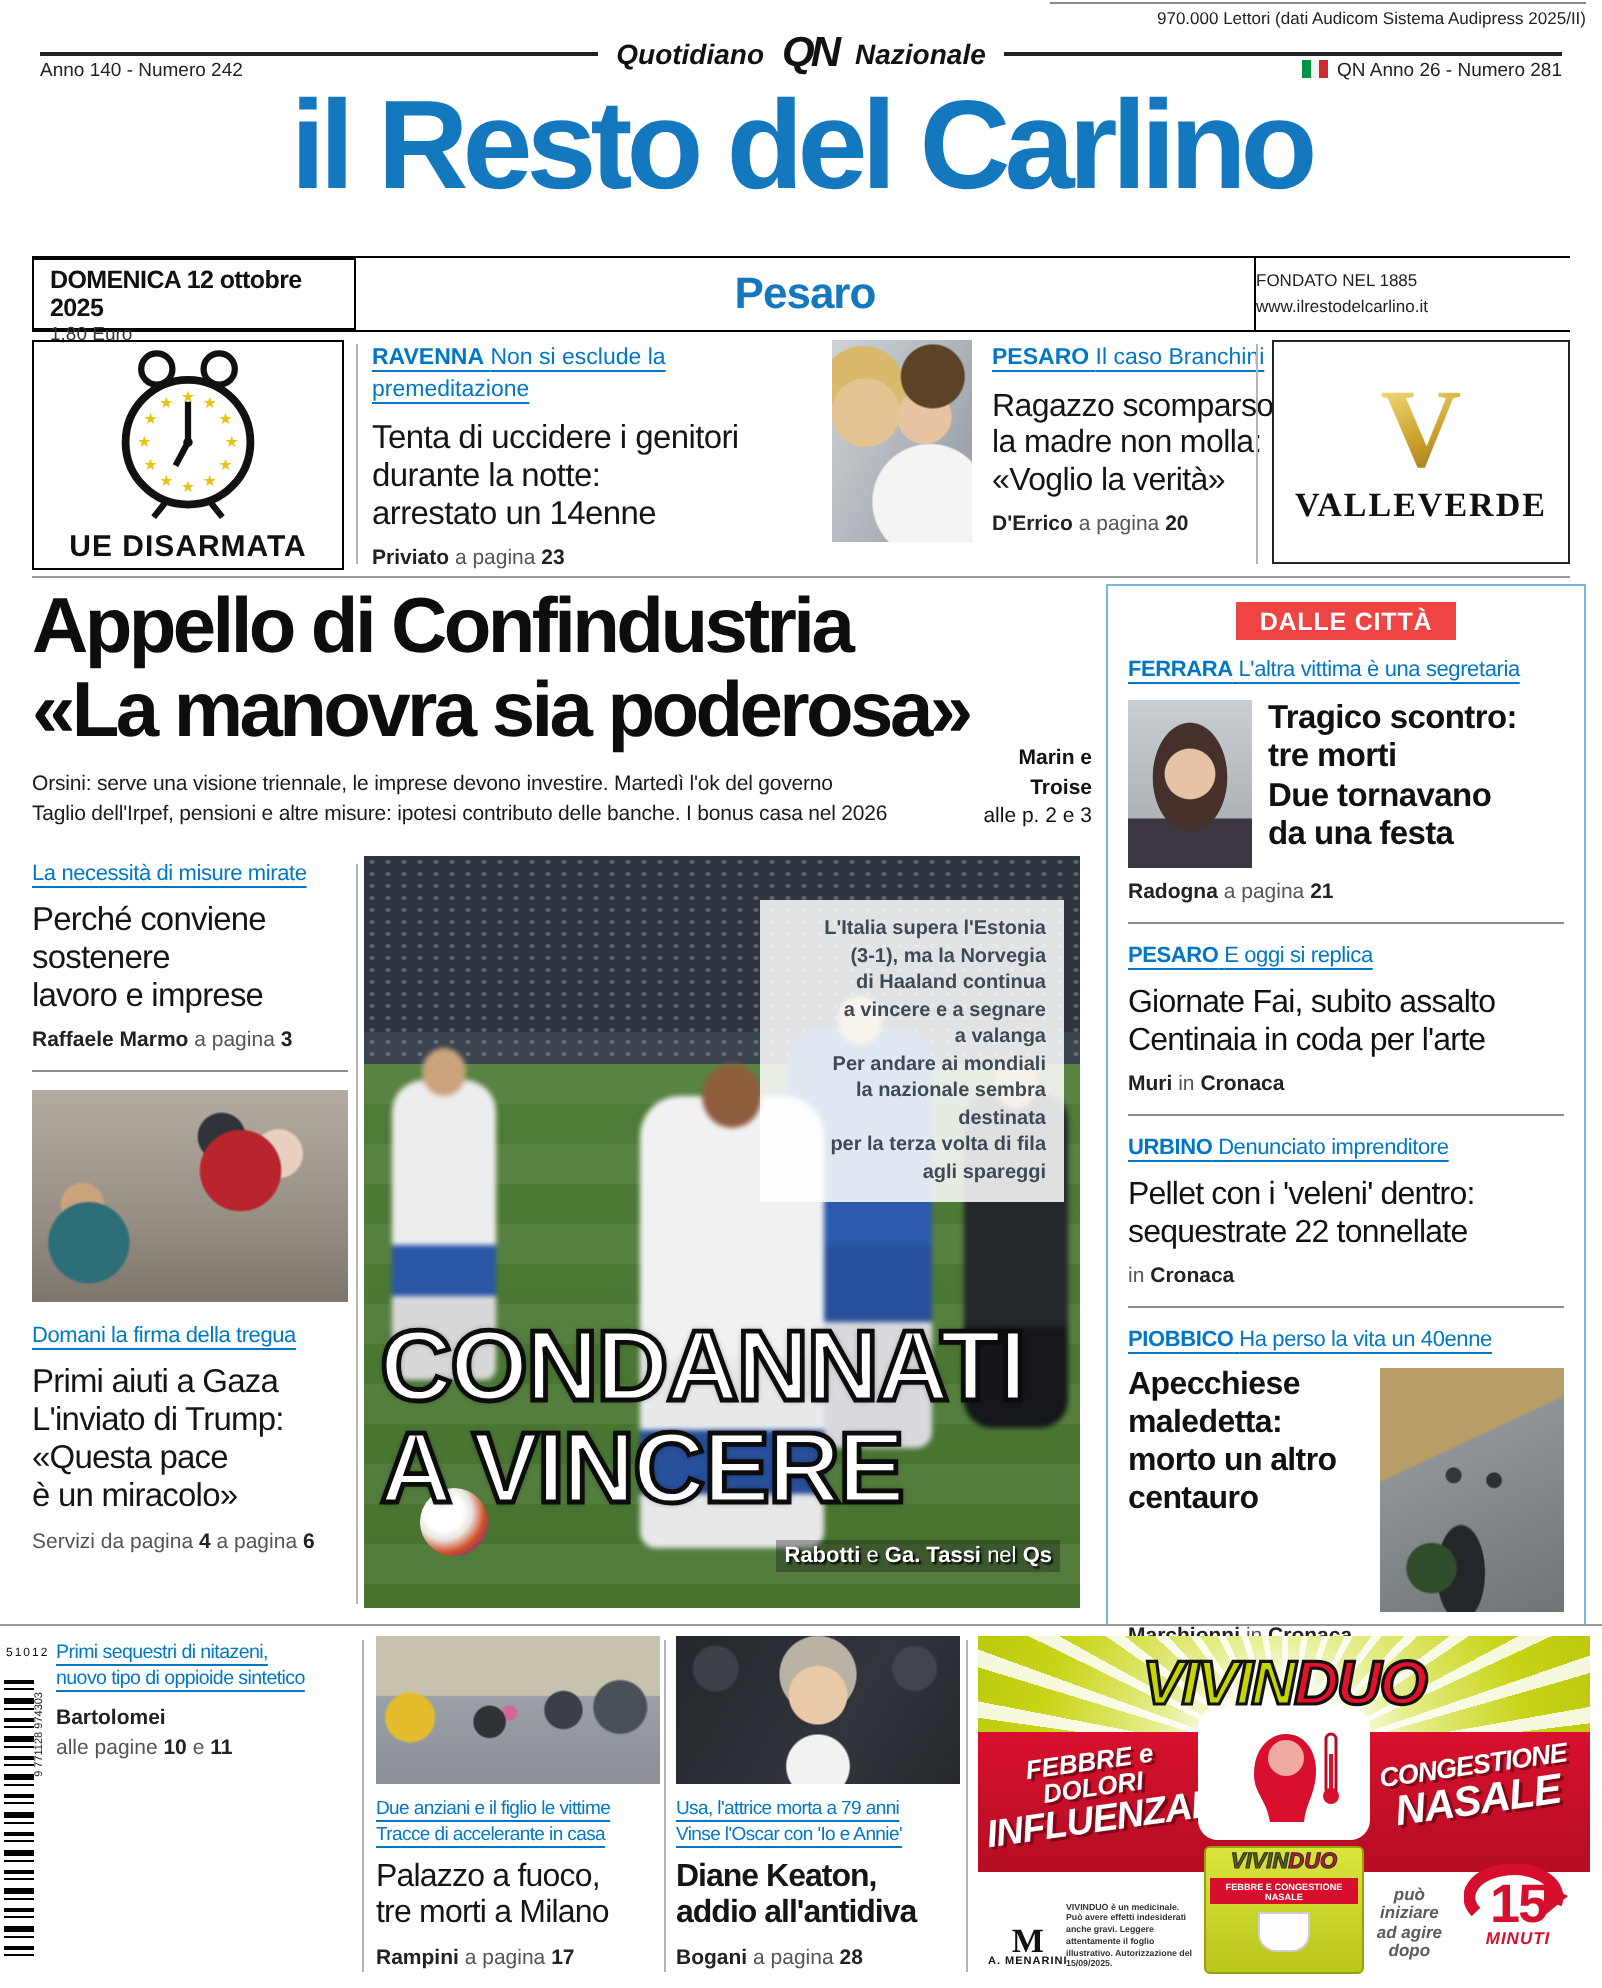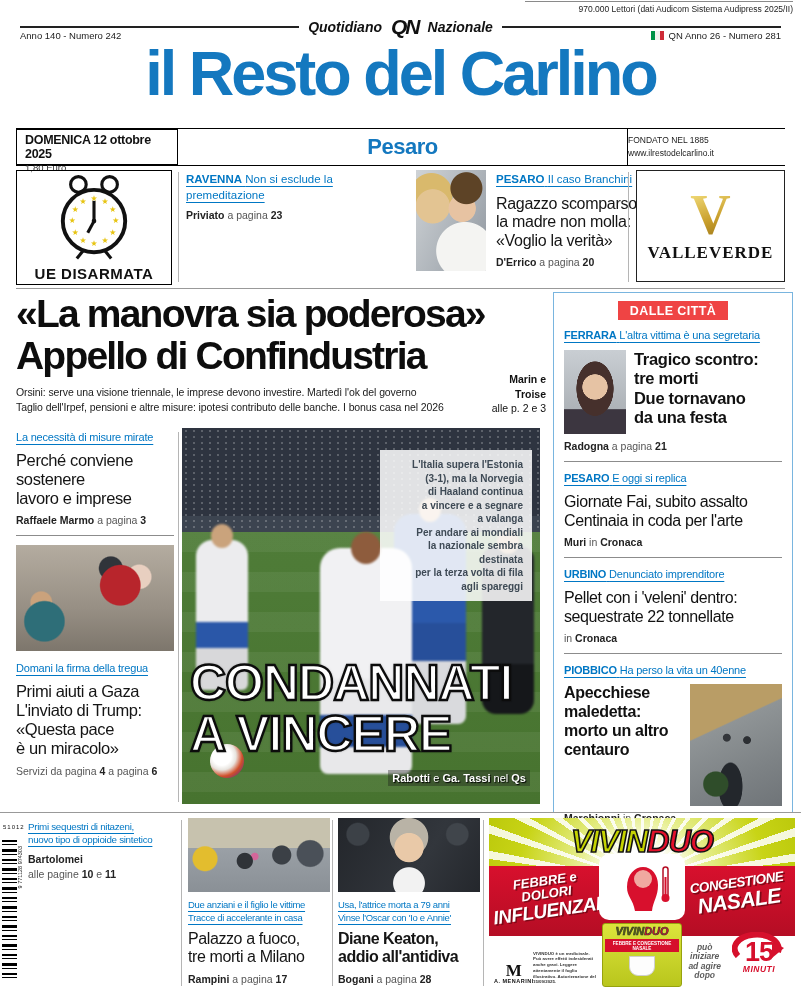--- a/index.html
+++ b/index.html
@@ -262,20 +262,23 @@
         <line x1="50" y1="60" x2="42" y2="75" stroke="#111" stroke-width="4"></line>
         <circle cx="50" cy="60" r="3" fill="#111"></circle>
       </svg>
       <div class="clock-cap">UE DISARMATA</div>
     </div>
 
     <div class="vsep" style="left:162px;top:2px;height:110px"></div>
 
     <div class="ravenna">
       <div class="kicker"><span class="city">RAVENNA</span> <span>Non si esclude la premeditazione</span></div>
+      <div class="hl pre">Tenta di uccidere i genitori
+durante la notte:
+arrestato un 14enne</div>
       <div class="byline"><span class="n">Priviato</span> <span class="m">a pagina</span> <span class="n">23</span></div>
     </div>
 
     <div class="selfie"></div>
 
     <div class="branchini">
       <div class="kicker"><span class="city">PESARO</span> <span>Il caso Branchini</span></div>
       <div class="hl pre">Ragazzo scomparso,
 la madre non molla:
 «Voglio la verità»</div>
@@ -286,22 +289,22 @@
 
     <div class="vvbox">
       <div class="vv-v">V</div>
       <div class="vv-name">VALLEVERDE</div>
     </div>
   </div>
 
   <div class="rule-lead"></div>
 
   <div class="lead">
+    <div class="lead-h">Appello di Confindustria</div>
     <div class="lead-h">«La manovra sia poderosa»</div>
-    <div class="lead-h">Appello di Confindustria</div>
     <div class="deck pre">Orsini: serve una visione triennale, le imprese devono investire. Martedì l'ok del governo
 Taglio dell'Irpef, pensioni e altre misure: ipotesi contributo delle banche. I bonus casa nel 2026</div>
     <div class="lead-by">
       <div class="n" style="font-weight:800">Marin e Troise</div>
       <div>alle p. 2 e 3</div>
     </div>
   </div>
 
   <div class="rail">
     <div class="badge">DALLE CITTÀ</div>

